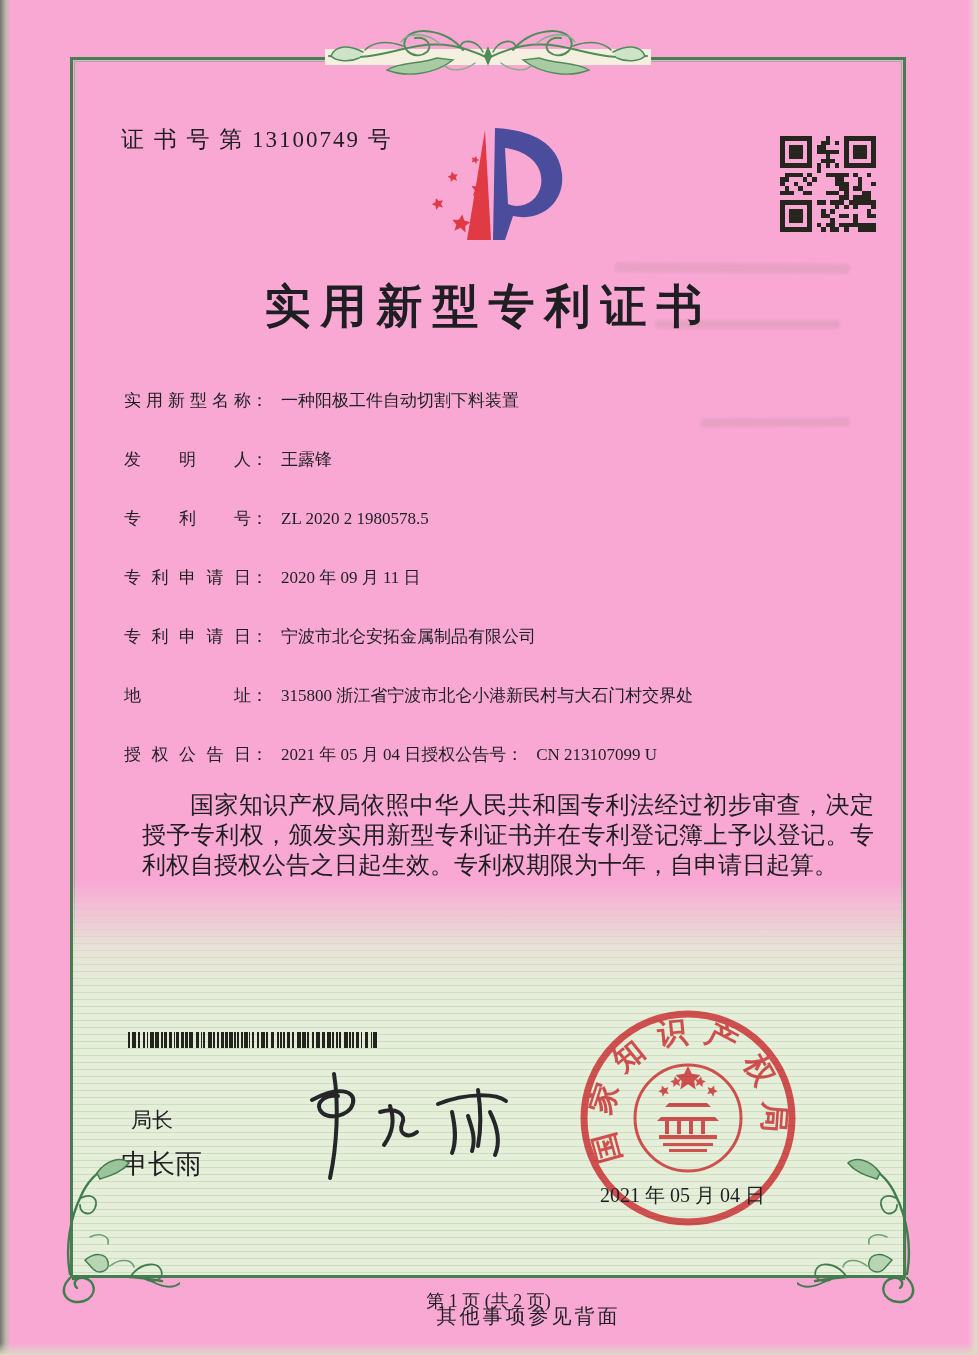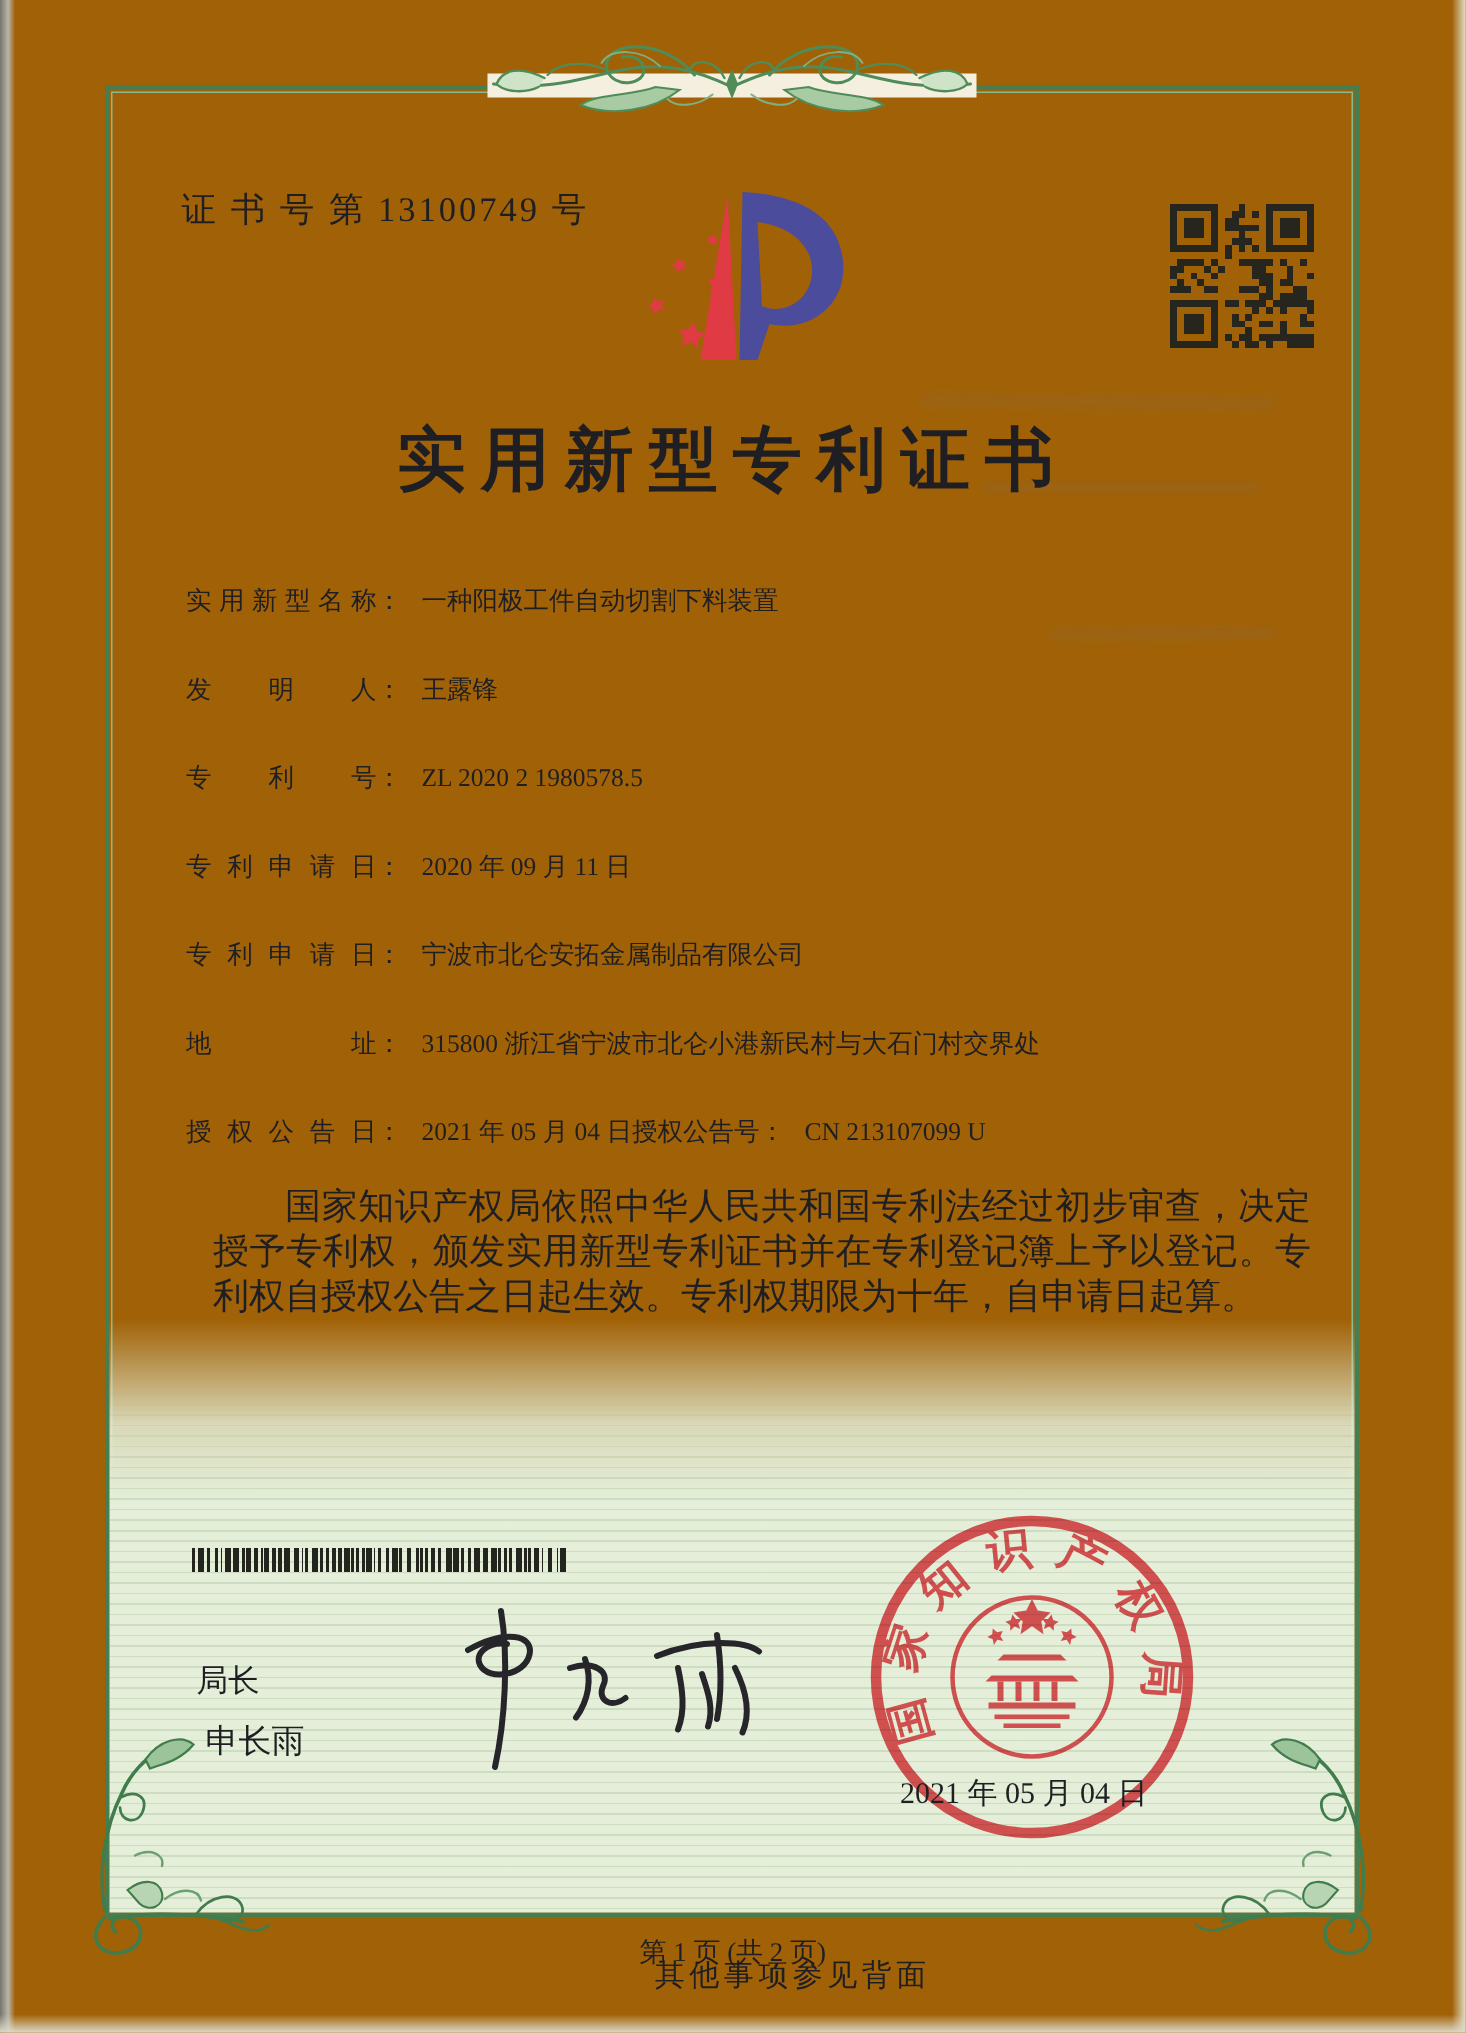--- a/index.html
+++ b/index.html
@@ -1,16 +1,16 @@
 <!DOCTYPE html>
 <html><head>
 <meta charset="utf-8">
 <style>
   html,body{margin:0;padding:0;background:#d9d6c9;}
-  .page{position:relative;width:977px;height:1355px;background:#a16207;overflow:hidden;
+  .page{position:relative;width:977px;height:1355px;background:#f9a8d4;overflow:hidden;
         font-family:"Liberation Serif","DejaVu Serif",serif;color:#1f1f23;}
   
   .edge-left{position:absolute;left:0;top:0;bottom:0;width:10px;
     background:linear-gradient(90deg,#75756e,#b9b6a8 55%,rgba(244,239,222,0));}
   .edge-right{position:absolute;right:0;top:0;bottom:0;width:9px;
     background:linear-gradient(270deg,#e3ddca,rgba(244,239,222,0));}
   .edge-bottom{position:absolute;left:0;right:0;bottom:0;height:12px;
     background:linear-gradient(0deg,#dcd8c6,rgba(244,239,222,0));}
   
   .frame{position:absolute;left:70px;top:57px;width:836px;height:1221px;
@@ -31,21 +31,21 @@
   .frow{line-height:26px;margin-bottom:33px;white-space:nowrap;}
   .flabel{display:inline-block;width:127px;text-align:justify;text-align-last:justify;vertical-align:top;}
   .fvalue{margin-left:13px;}
   .grant{}
   .paras{position:absolute;left:142px;top:790px;width:732px;font-size:24px;line-height:30px;
     text-align:justify;}
   .paras p{margin:0;text-indent:2em;}
   .barcode{position:absolute;left:128px;top:1032px;width:250px;height:16px;}
   .signer-title{position:absolute;left:131px;top:1106px;font-size:21px;
     font-family:"Liberation Sans","DejaVu Sans",sans-serif;}
-  .signer-name{position:absolute;left:137px;top:1146px;font-size:22px;
+  .signer-name{position:absolute;left:121px;top:1146px;font-size:27px;
     font-family:"Liberation Sans","DejaVu Sans",sans-serif;}
   .signature{position:absolute;left:282px;top:1068px;}
   .seal{position:absolute;left:573px;top:1003px;opacity:.92;mix-blend-mode:multiply;z-index:3;}
   .seal-date{position:absolute;left:600px;top:1182px;font-size:20px;z-index:4;}
   .page-info{position:absolute;left:0;width:977px;top:1289px;text-align:center;font-size:18px;}
   .back-note{position:absolute;left:0;width:977px;top:1303px;text-align:center;
     font-size:20px;letter-spacing:3px;margin-left:40px;}
   .logo{position:absolute;left:413px;top:122px;}
   .qr{position:absolute;left:780px;top:136px;}
   .top-orn{position:absolute;left:273px;top:16px;z-index:2;}

